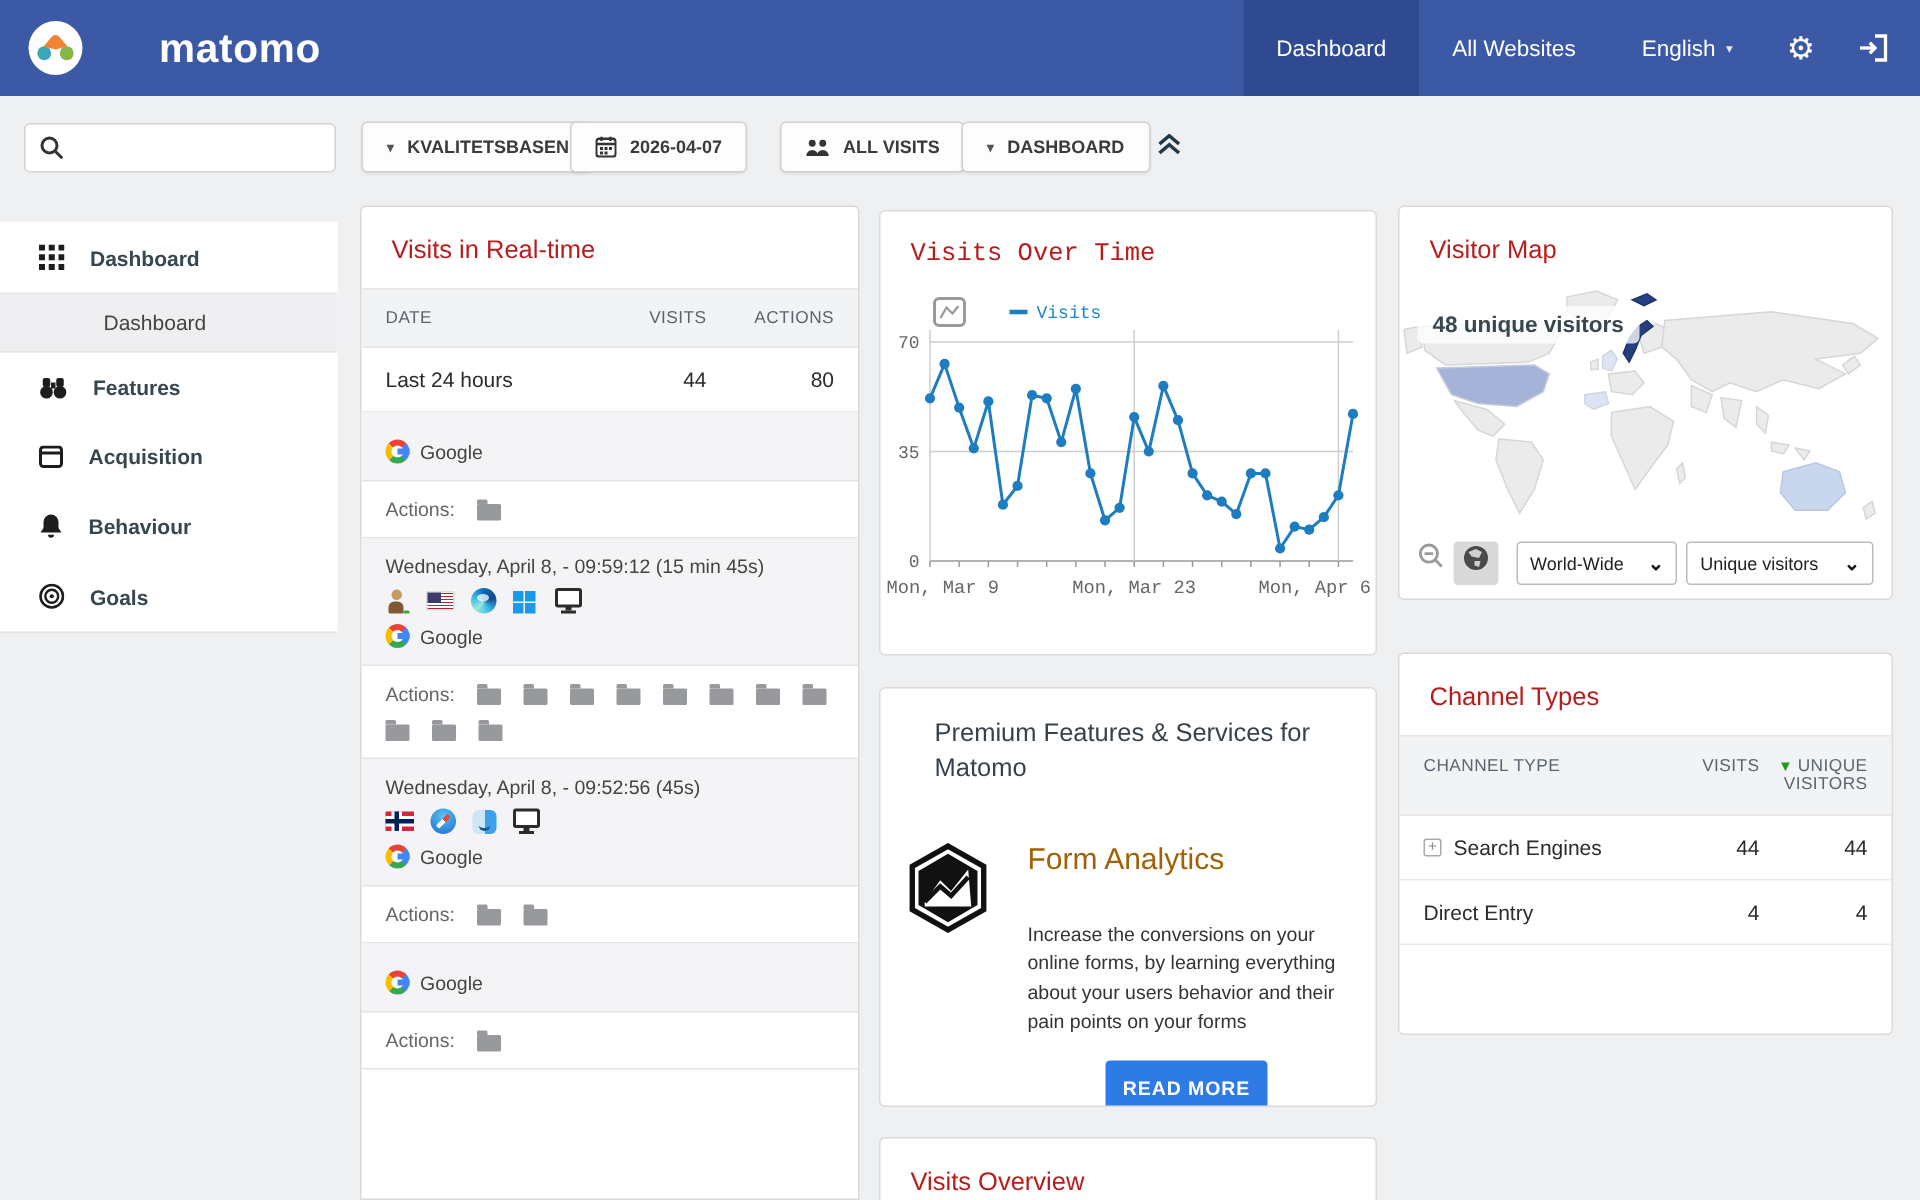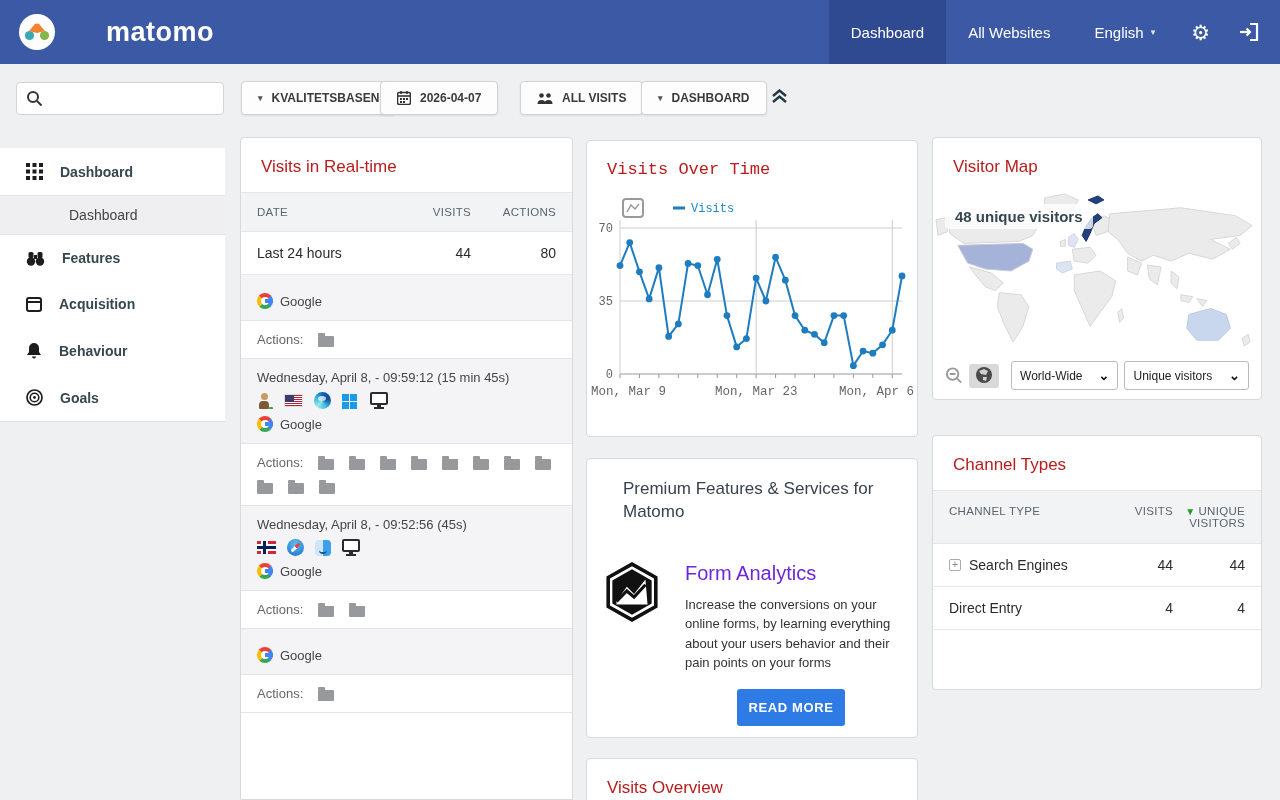--- a/index.html
+++ b/index.html
@@ -109,32 +109,32 @@
   .google-g-icon::after { content:''; position:absolute; left:8px; top:6px; width:8px; height:4px; background:#4285f4; }
   .folder-icon { display:inline-block; position:relative; width:16px; height:11px;
     background:#97999c; border-radius:1px; margin-top:4px; }
   .folder-icon::before { content:''; position:absolute; left:0; top:-3px; width:7px; height:3px;
     background:#97999c; border-radius:1px 1px 0 0; }
 
   
   .premium-title { font-size:17px; color:#38424d; padding:19px 22px 0 36px; line-height:1.35; }
   .premium-body { display:flex; gap:24px; padding:38px 20px 0 16px; }
   .premium-right { flex:1; }
-  .premium-h { font-size:20px; color:#6d28d9; font-weight:normal; margin-bottom:10px; }
+  .premium-h { font-size:20px; color:#a16207; font-weight:normal; margin-bottom:28px; }
   .premium-p { font-size:13px; color:#333; line-height:1.5; }
   .read-more-btn { display:block; margin:16px auto 0 auto; border:none; border-radius:3px;
     padding:11px 12px; font-size:13px; font-weight:bold; letter-spacing:.6px;
     color:#fff; cursor:pointer; font-family:inherit; }
 
   
   .map-tooltip { position:absolute; left:12px; top:66px; padding:4px 10px;
     background:rgba(255,255,255,.78); border-radius:4px; font-size:15px; font-weight:bold;
     color:#37474f; z-index:5; white-space:nowrap; }
   .map-footer { position:absolute; left:12px; bottom:9px; right:12px;
-    display:flex; align-items:center; gap:6px; }
+    display:flex; gap:6px; }
   .globe-btn { background:#d9d9d9; border-radius:3px; padding:2px 6px 0 6px; cursor:pointer; }
   .map-select { display:flex; align-items:center; justify-content:space-between;
     border:1px solid #bbb; border-radius:3px; background:#fff; height:29px;
     padding:0 8px; font-size:12px; color:#222; cursor:pointer; }
   .sel-chev { font-weight:bold; font-size:13px; color:#111; margin-left:8px; }
 
   
   .ct-head { display:flex; align-items:flex-start; background:#f2f3f4;
     border-top:1px solid #e6e6e6; border-bottom:1px solid #e6e6e6;
     padding:14px 16px; font-size:11.5px; color:#5a6570; letter-spacing:.3px; }

